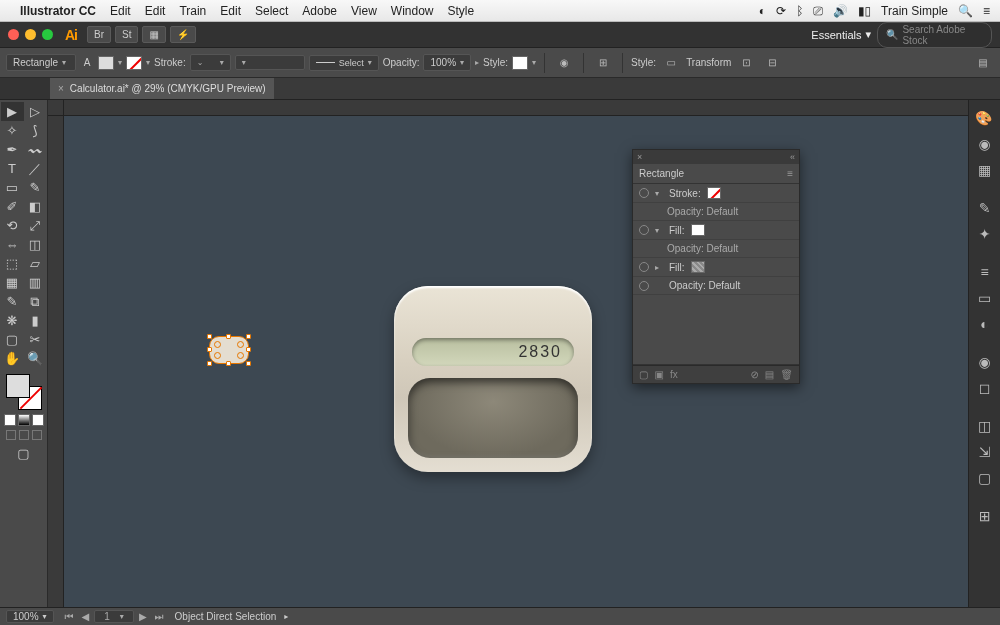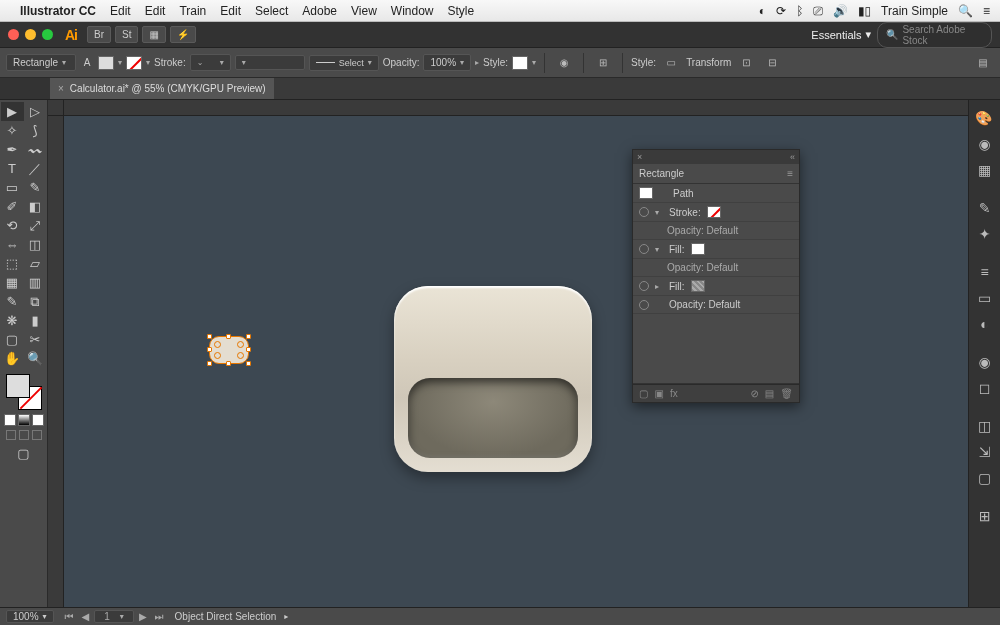--- a/index.html
+++ b/index.html
@@ -193,21 +193,21 @@
   <div class="iconbtn">⊡</div>
   <div class="iconbtn">⊟</div>
   <div class="spacer" style="flex:1"></div>
   <div class="iconbtn">▤</div>
 </div>
 
 <div class="tabbar">
   <div class="handle"></div>
   <div class="tab">
     <span class="x">×</span>
-    <span>Calculator.ai* @ 55% (CMYK/GPU Preview)</span>
+    <span>Calculator.ai* @ 29% (CMYK/GPU Preview)</span>
   </div>
 </div>
 
 <div class="main">
 
   <div class="tools">
     <div class="row">
         <div class="t sel">▶</div>
         <div class="t">▷</div>
       </div>
@@ -282,20 +282,23 @@
 
   <div class="canvas-wrap">
     <div class="rulers-top">
       <div class="ruler-corner"></div>
     </div>
     <div class="canvas-area">
       <div class="ruler-left"></div>
       <div class="canvas">
 
         <div class="calc">
+          <div class="lcd">
+              <span>2830</span>
+            </div>
           <div class="pad"></div>
         </div>
 
         <div class="selshape">
           <div class="h tl"></div>
           <div class="h tc"></div>
           <div class="h tr"></div>
           <div class="h ml"></div>
           <div class="h mr"></div>
           <div class="h bl"></div>
@@ -308,24 +311,20 @@
         </div>
 
         <div class="panel">
           <div class="pbar">
             <span>×</span>
             <span>«</span>
           </div>
           <div class="ptitle">
             <span>Rectangle</span>
             <span style="color:#999">≡</span>
-          </div>
-          <div class="prow">
-            <span class="sw2" style="background:#fff"></span>
-            <span style="margin-left:14px">Path</span>
           </div>
           <div class="prow">
             <span class="eye"></span>
             <span class="chev">▾</span>
             <span class="label">Stroke:</span>
             <span class="sw2 str"></span>
           </div>
           <div class="prow sub">
             <span><span>Opacity:</span> <span>Default</span></span>
           </div>

